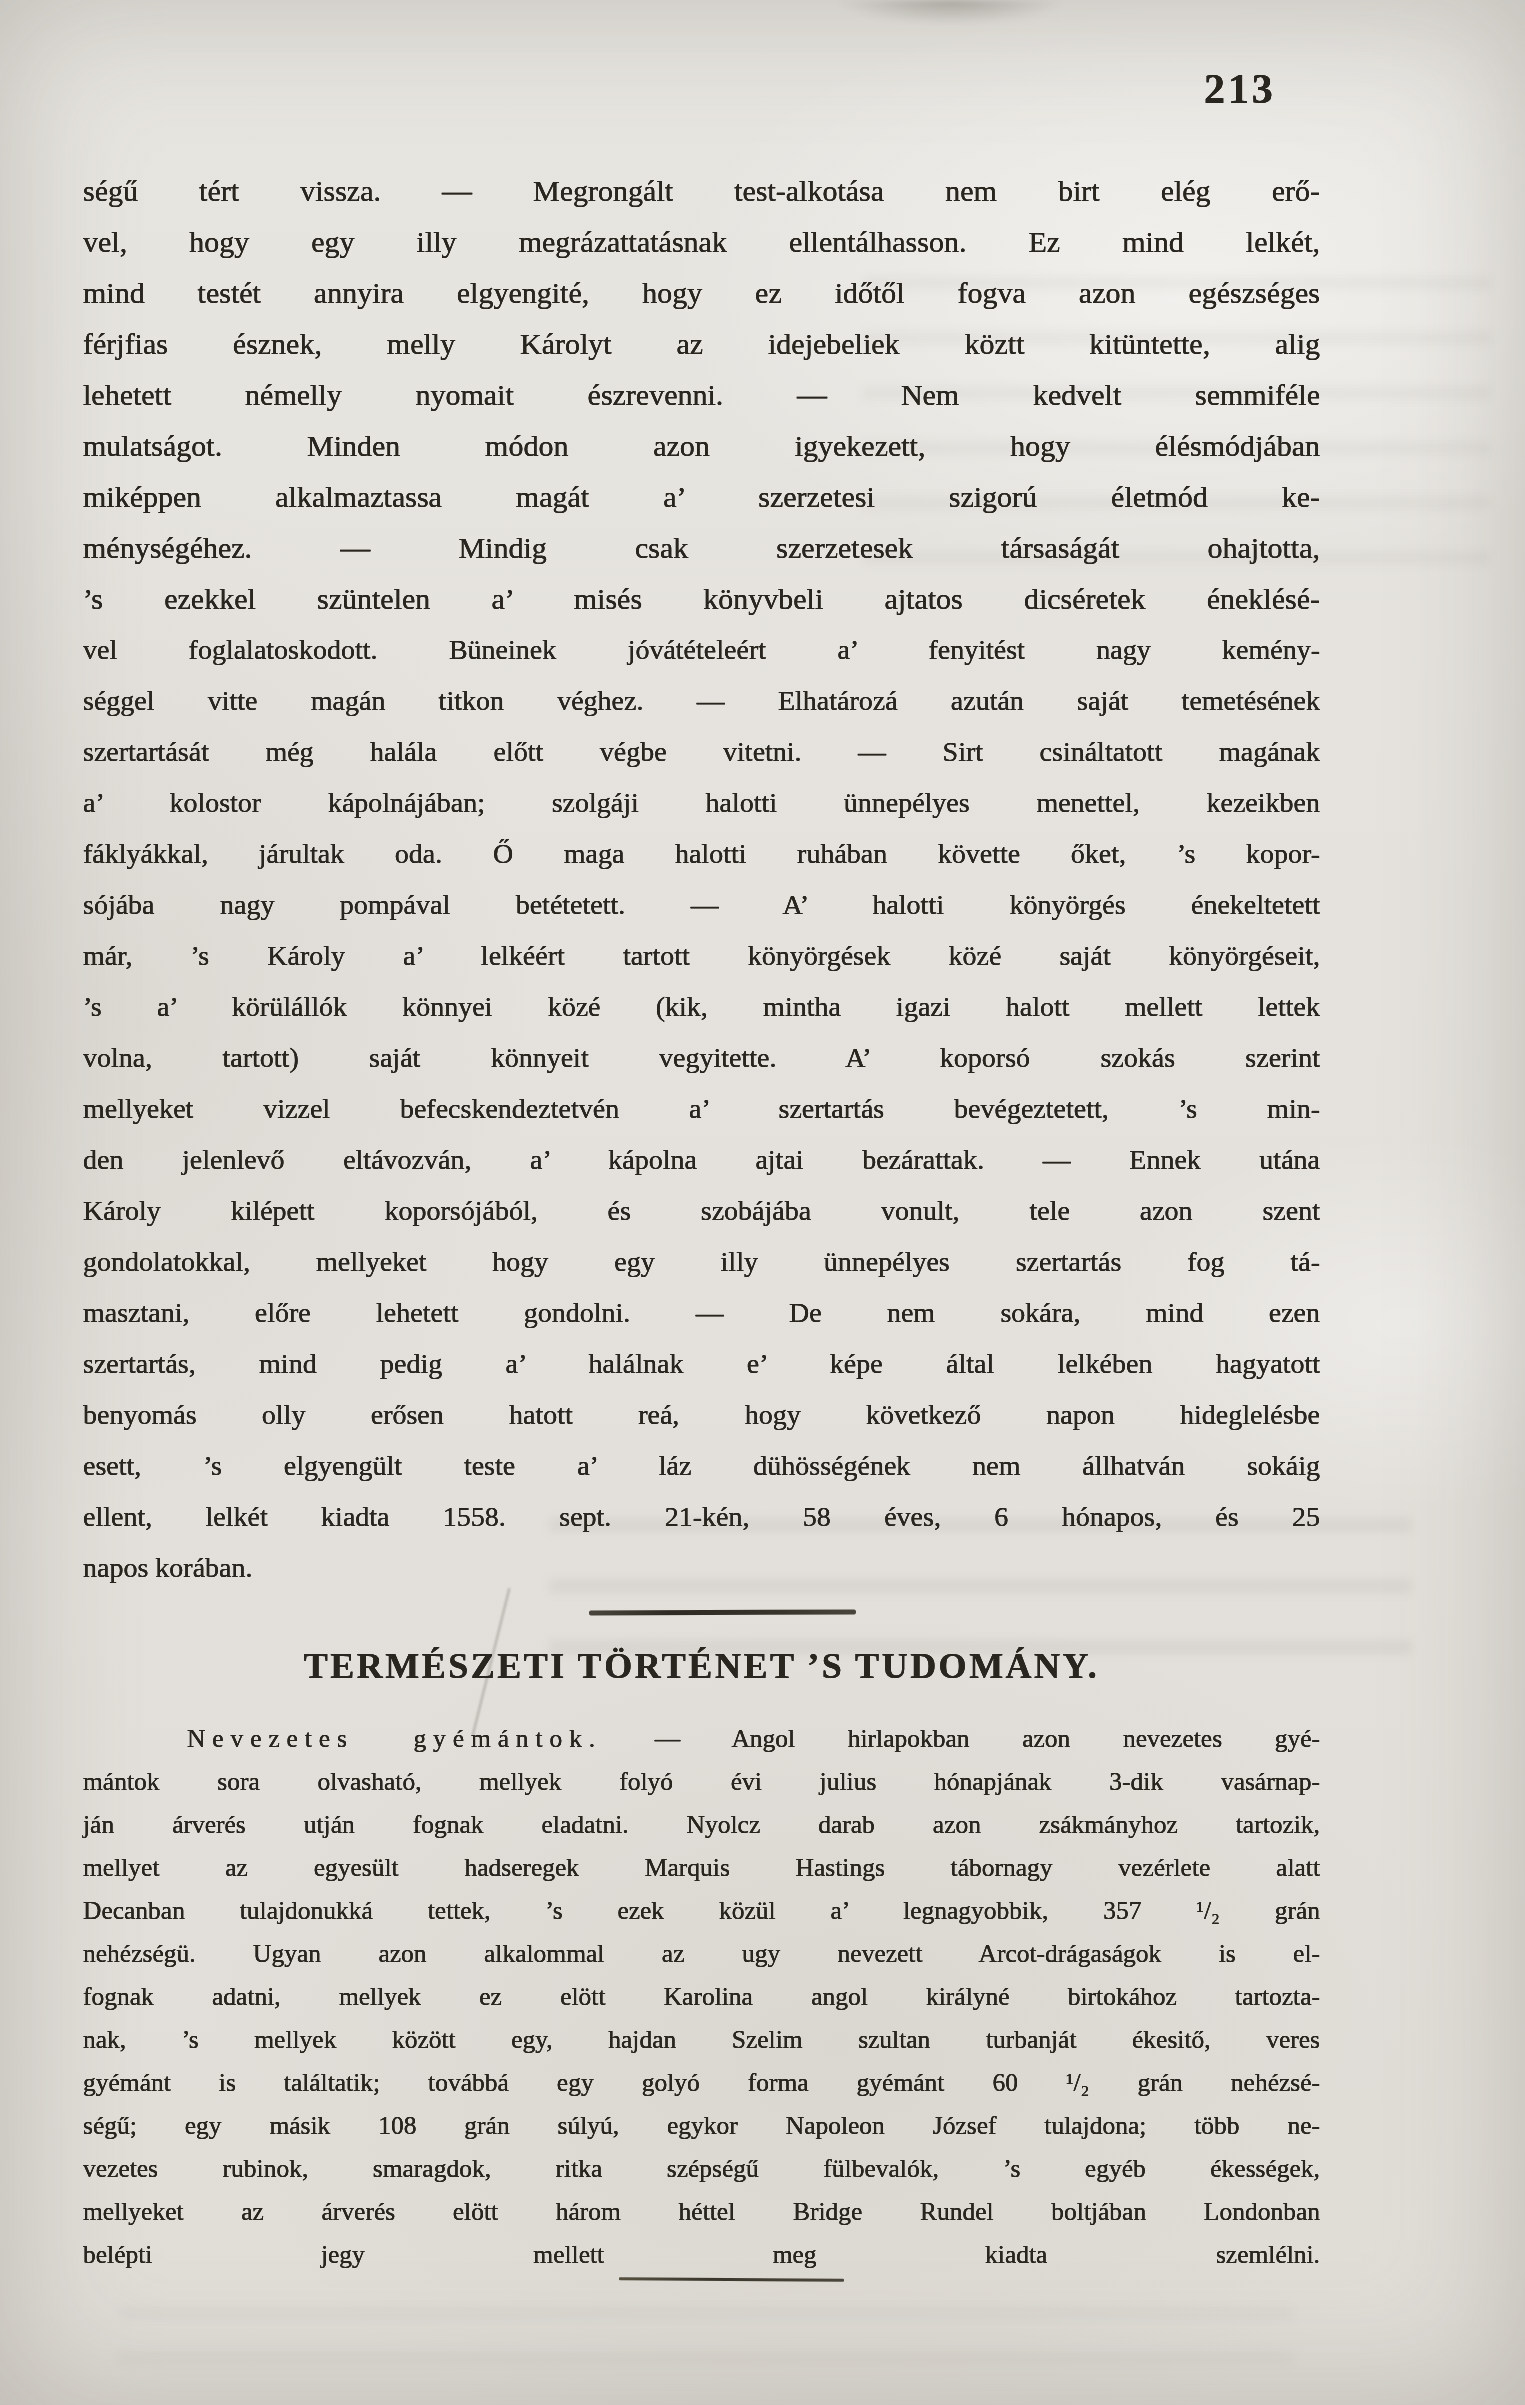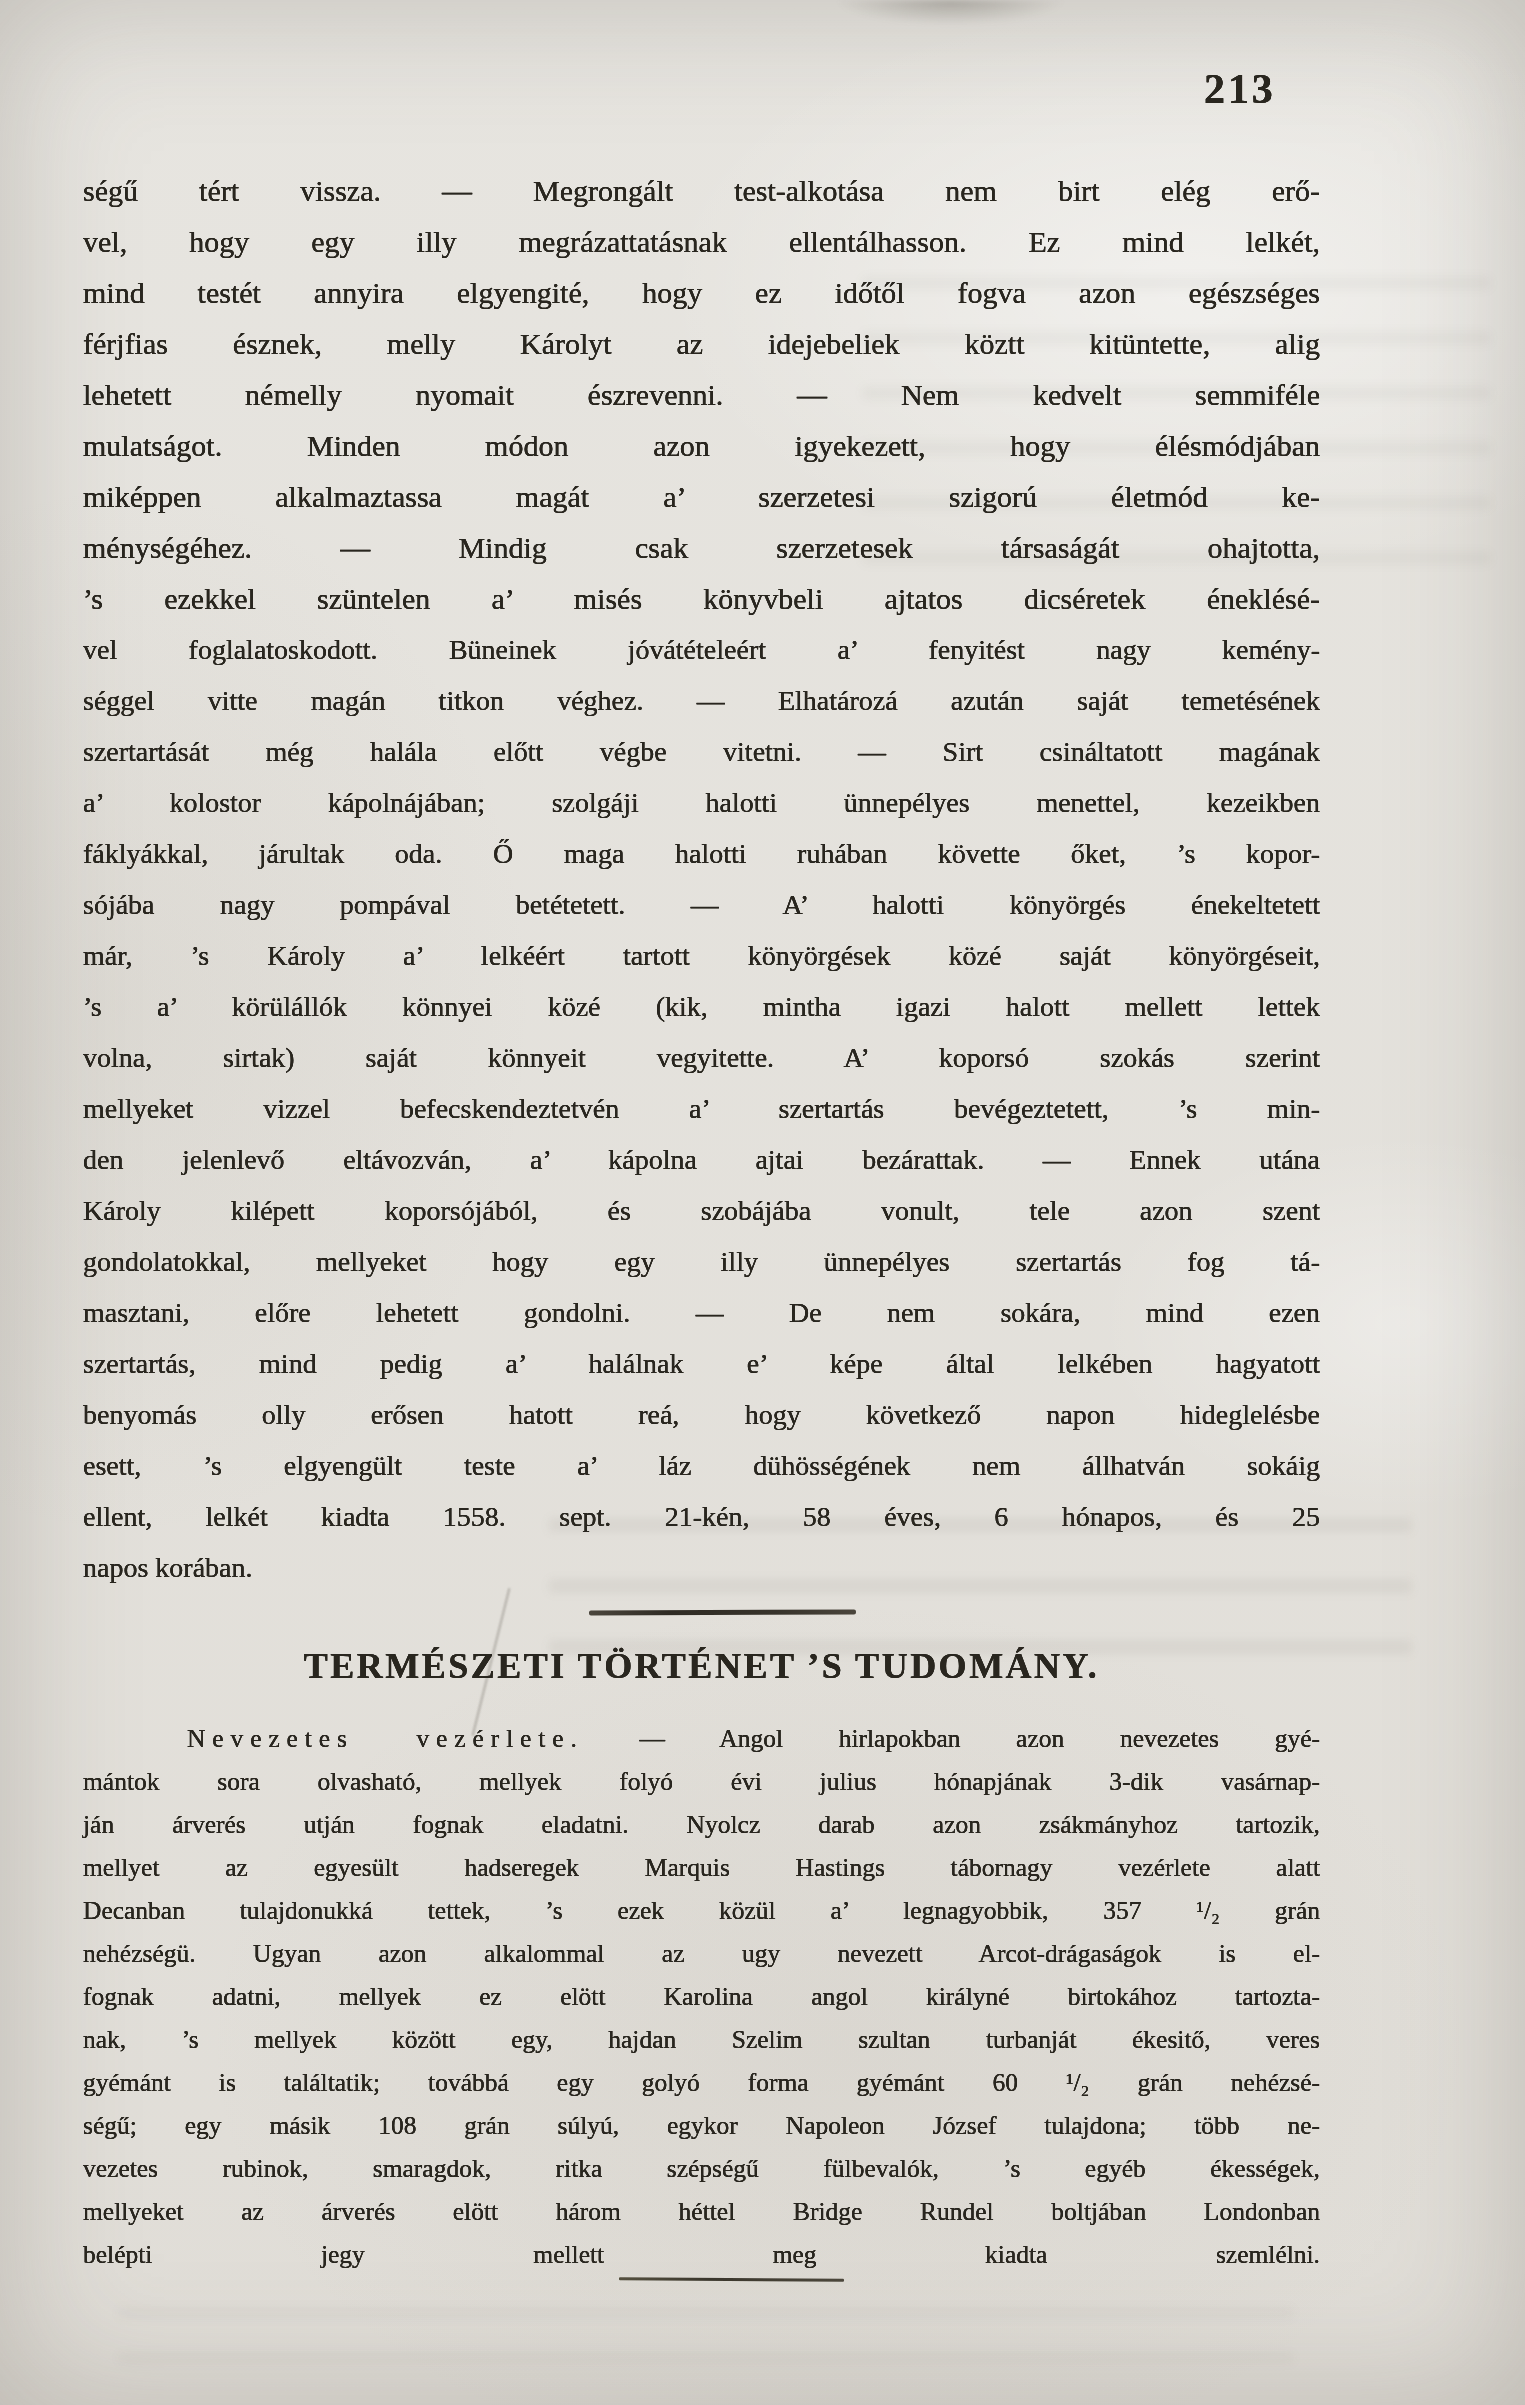--- a/index.html
+++ b/index.html
@@ -115,39 +115,39 @@
     <div class="tl size-a">ménységéhez. — Mindig csak szerzetesek társaságát ohajtotta,</div>
     <div class="tl size-a">’s ezekkel szüntelen a’ misés könyvbeli ajtatos dicséretek éneklésé-</div>
     <div class="tl size-b">vel foglalatoskodott. Büneinek jóvátételeért a’ fenyitést nagy kemény-</div>
     <div class="tl size-b">séggel vitte magán titkon véghez. — Elhatározá azután saját temetésének</div>
     <div class="tl size-b">szertartását még halála előtt végbe vitetni. — Sirt csináltatott magának</div>
     <div class="tl size-b">a’ kolostor kápolnájában; szolgáji halotti ünnepélyes menettel, kezeikben</div>
     <div class="tl size-b">fáklyákkal, járultak oda. Ő maga halotti ruhában követte őket, ’s kopor-</div>
     <div class="tl size-b">sójába nagy pompával betétetett. — A’ halotti könyörgés énekeltetett</div>
     <div class="tl size-b">már, ’s Károly a’ lelkéért tartott könyörgések közé saját könyörgéseit,</div>
     <div class="tl size-b">’s a’ körülállók könnyei közé (kik, mintha igazi halott mellett lettek</div>
-    <div class="tl size-b">volna, sirtak) saját könnyeit vegyitette. A’ koporsó szokás szerint</div>
+    <div class="tl size-b">volna, tartott) saját könnyeit vegyitette. A’ koporsó szokás szerint</div>
     <div class="tl size-b">mellyeket vizzel befecskendeztetvén a’ szertartás bevégeztetett, ’s min-</div>
     <div class="tl size-b">den jelenlevő eltávozván, a’ kápolna ajtai bezárattak. — Ennek utána</div>
     <div class="tl size-b">Károly kilépett koporsójából, és szobájába vonult, tele azon szent</div>
     <div class="tl size-b">gondolatokkal, mellyeket hogy egy illy ünnepélyes szertartás fog tá-</div>
     <div class="tl size-b">masztani, előre lehetett gondolni. — De nem sokára, mind ezen</div>
     <div class="tl size-b">szertartás, mind pedig a’ halálnak e’ képe által lelkében hagyatott</div>
     <div class="tl size-b">benyomás olly erősen hatott reá, hogy következő napon hideglelésbe</div>
     <div class="tl size-b">esett, ’s elgyengült teste a’ láz dühösségének nem állhatván sokáig</div>
     <div class="tl size-b">ellent, lelkét kiadta 1558. sept. 21-kén, 58 éves, 6 hónapos, és 25</div>
     <div class="tl size-b last-line">napos korában.</div>
   </div>
 
   <div class="rule-1"></div>
 
   <div class="section-heading ink">TERMÉSZETI TÖRTÉNET ’S TUDOMÁNY.</div>
 
   <div class="news-article ink">
-    <div class="nl indent"><span class="spaced">Nevezetes vezérlete.</span><span> — Angol hirlapokban azon nevezetes gyé-</span></div>
+    <div class="nl indent"><span class="spaced">Nevezetes gyémántok.</span><span> — Angol hirlapokban azon nevezetes gyé-</span></div>
     <div class="nl">mántok sora olvasható, mellyek folyó évi julius hónapjának 3-dik vasárnap-</div>
     <div class="nl">ján árverés utján fognak eladatni. Nyolcz darab azon zsákmányhoz tartozik,</div>
     <div class="nl">mellyet az egyesült hadseregek Marquis Hastings tábornagy vezérlete alatt</div>
     <div class="nl">Decanban tulajdonukká tettek, ’s ezek közül a’ legnagyobbik, 357 ¹/₂ grán</div>
     <div class="nl">nehézségü. Ugyan azon alkalommal az ugy nevezett Arcot-drágaságok is el-</div>
     <div class="nl">fognak adatni, mellyek ez elött Karolina angol királyné birtokához tartozta-</div>
     <div class="nl">nak, ’s mellyek között egy, hajdan Szelim szultan turbanját ékesitő, veres</div>
     <div class="nl">gyémánt is találtatik; továbbá egy golyó forma gyémánt 60 ¹/₂ grán nehézsé-</div>
     <div class="nl">ségű; egy másik 108 grán súlyú, egykor Napoleon József tulajdona; több ne-</div>
     <div class="nl">vezetes rubinok, smaragdok, ritka szépségű fülbevalók, ’s egyéb ékességek,</div>

